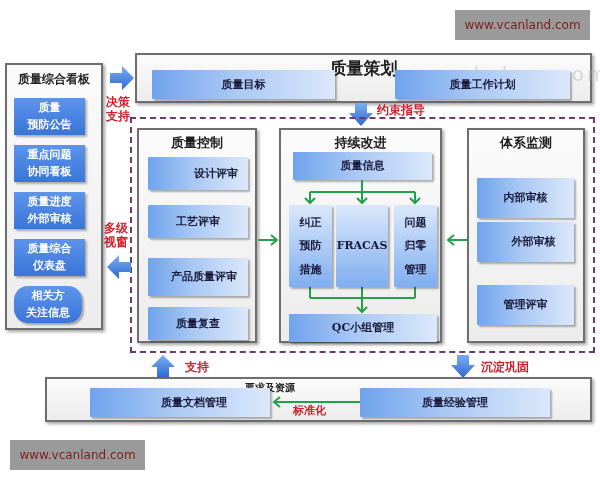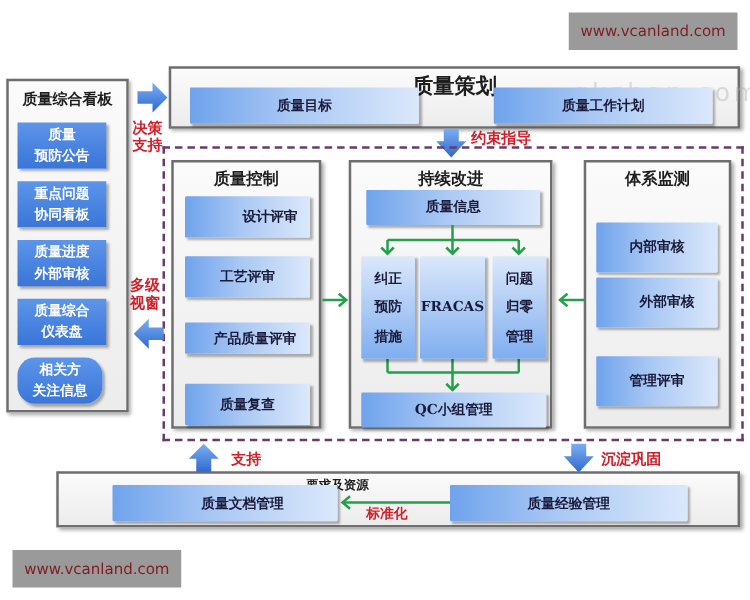--- a/index.html
+++ b/index.html
@@ -90,21 +90,21 @@
   </div>
 <svg style="left:106px;top:254px;" width="26" height="26">
   <polygon points="25,8 13,8 13,1 1,13 13,25 13,18 25,18" fill="url(#gb)"></polygon>
 </svg>
 
 <div class="panel" style="left:137px;top:128px;width:120px;height:215px;">
   <div class="panel-title" style="top:4px;">质量控制</div>
 </div>
 <div class="item" style="left:148px;top:157px;width:100px;height:33px;padding-left:36px;">设计评审</div>
 <div class="item" style="left:148px;top:205px;width:100px;height:33px;">工艺评审</div>
-<div class="item" style="left:148px;top:258px;width:100px;height:25px;padding-left:12px;">产品质量评审</div>
+<div class="item" style="left:148px;top:258px;width:100px;height:38px;padding-left:12px;">产品质量评审</div>
 <div class="item" style="left:148px;top:307px;width:100px;height:33px;">质量复查</div>
 
 <svg style="left:258px;top:234px;" width="22" height="12">
   <line x1="0" y1="6" x2="18" y2="6" stroke="#22a04a" stroke-width="2"></line>
   <polyline points="13,1 19,6 13,11" fill="none" stroke="#22a04a" stroke-width="2"></polyline>
 </svg>
 
 <div class="panel" style="left:279px;top:128px;width:163px;height:215px;">
   <div class="panel-title" style="top:4px;">持续改进</div>
 </div>

